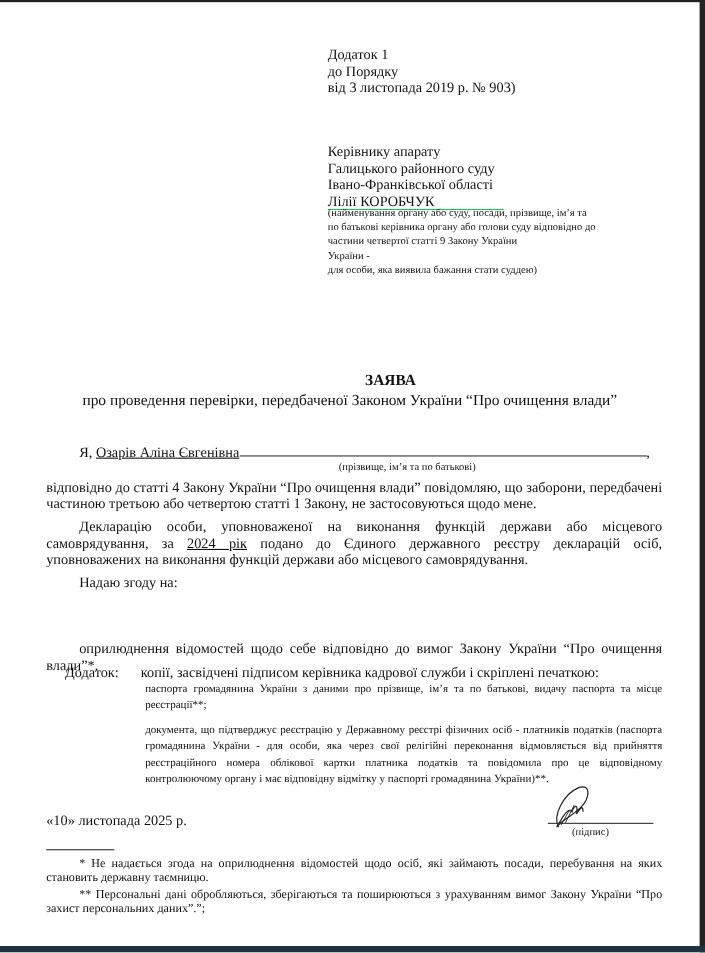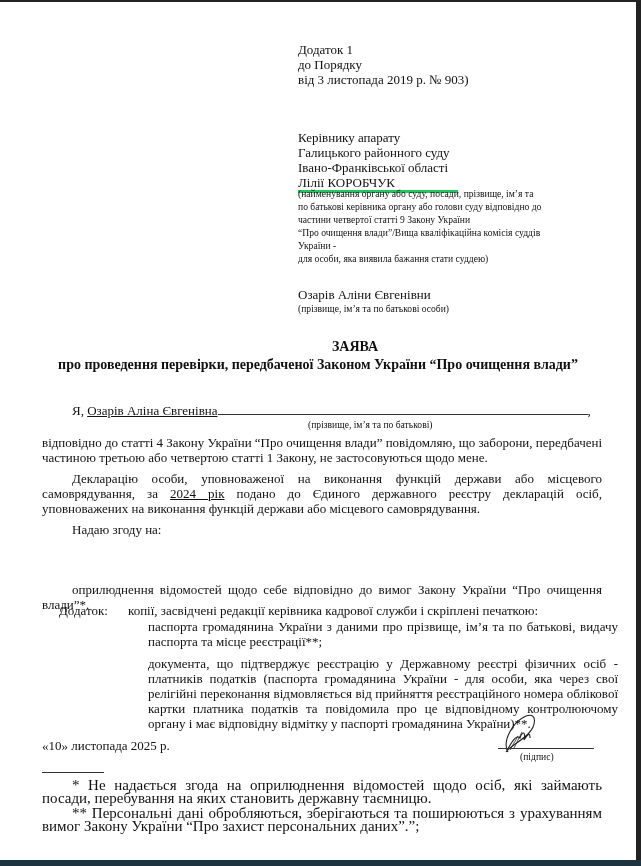--- a/index.html
+++ b/index.html
@@ -13,46 +13,46 @@
   .right-strip { position: absolute; right: 0; top: 0; width: 5px; height: 866px; background: #222; }
   .bottom-strip { position: absolute; left: 0; bottom: 0; width: 641px; height: 6px; background: #1e3340; }
   .page { position: absolute; left: 0; top: 0; width: 636px; height: 832px; }
 
   .abs { position: absolute; white-space: nowrap; }
   .t13 { font-size: 13px; line-height: 15px; }
   .t10 { font-size: 9.6px; line-height: 13px; }
 
   .addendum { left: 298px; top: 42px; }
   .addressee { left: 298px; top: 130px; }
-  .addressee .name { display: inline-block; text-decoration: underline; min-width: 160px; border-bottom: 3px solid #22c55e; text-decoration: none; }
+  .addressee .name { display: inline-block; text-decoration: underline; min-width: 160px; border-bottom: 1px solid #22c55e; text-decoration: none; }
   .addressee-note { left: 298px; top: 187px; }
   .applicant { left: 298px; top: 287px; }
 
   .title { left: 0; width: 636px; top: 338px; text-align: center; font-weight: bold; font-size: 14px; line-height: 18px; padding-left: 37px; }
-  .subtitle { left: 0; width: 636px; top: 356px; text-align: center; font-weight: bold; font-size: 14px; line-height: 18px; }
+  .subtitle { left: 0; width: 636px; top: 356px; text-align: center; font-weight: normal; font-size: 14px; line-height: 18px; }
 
   .body-text { position: absolute; left: 42px; width: 560px; font-size: 13px; line-height: 15px; text-align: justify; }
   .indent { text-indent: 30px; }
   .u { text-decoration: underline; }
 
   .ya-line { left: 72px; top: 403px; }
   .ya-line .fill { display: inline-block; width: 370px; border-bottom: 1px solid #333; height: 11px; vertical-align: baseline; }
   .ya-note { left: 308px; top: 418px; }
 
   .attach-label { left: 59px; top: 603px; }
   .attach-head { left: 128px; top: 603px; }
-  .attach-block { position: absolute; left: 148px; width: 470px; font-size: 13px; line-height: 15px; text-align: justify; }
+  .attach-block { position: absolute; left: 132px; width: 470px; font-size: 10px; line-height: 15px; text-align: justify; }
 
   .date { left: 42px; top: 738px; }
   .sig-line { position: absolute; left: 498px; top: 748px; width: 96px; border-top: 1px solid #333; }
   .sig-label { left: 520px; top: 750px; }
   .signature { position: absolute; left: 500px; top: 712px; width: 40px; height: 45px; }
 
   .fn-rule { position: absolute; left: 42px; top: 772px; width: 62px; border-top: 1px solid #333; }
-  .footnote { position: absolute; left: 42px; width: 560px; font-size: 15px; line-height: 13px; text-align: justify; }
+  .footnote { position: absolute; left: 42px; width: 560px; font-size: 11px; line-height: 13px; text-align: justify; }
   .footnote .fi { text-indent: 30px; }
 </style>
 </head>
 <body>
 
 <div class="top-border"></div>
 <div class="right-strip"></div>
 <div class="bottom-strip"></div>
 
 <div class="page">
@@ -67,47 +67,42 @@
     <div>Керівнику апарату</div>
     <div>Галицького районного суду</div>
     <div>Івано-Франківської області</div>
     <div><span class="name">Лілії КОРОБЧУК</span></div>
   </div>
 
   <div class="abs t10 addressee-note">
     <div>(найменування органу або суду, посади, прізвище, ім’я та</div>
     <div>по батькові керівника органу або голови суду відповідно до</div>
     <div>частини четвертої статті 9 Закону України</div>
-    <div>“Про очищення влади”/Вища кваліфікаційна комісія суддів</div>
     <div>України -</div>
     <div>для особи, яка виявила бажання стати суддею)</div>
   </div>
 
-  <div class="abs applicant">
-    <div class="t13">Озарів Аліни Євгенівни</div>
-    <div class="t10">(прізвище, ім’я та по батькові особи)</div>
-  </div>
 
   <div class="abs title">ЗАЯВА</div>
   <div class="abs subtitle">про проведення перевірки, передбаченої Законом України “Про очищення влади”</div>
 
   <div class="abs t13 ya-line">
     <span>Я, </span><span class="u">Озарів Аліна Євгенівна</span><span class="fill"></span><span>,</span>
   </div>
   <div class="abs t10 ya-note">(прізвище, ім’я та по батькові)</div>
 
   <div class="body-text" style="top:435px;font-family:Liberation Serif, serif;">відповідно до статті 4 Закону України “Про очищення влади” повідомляю, що заборони, передбачені частиною третьою або четвертою статті 1 Закону, не застосовуються щодо мене.</div>
 
   <div class="body-text indent" style="top:471px;"><span>Декларацію особи, уповноваженої на виконання функцій держави або місцевого самоврядування, за </span><span class="u">2024 рік</span><span> подано до Єдиного державного реєстру декларацій осіб, уповноважених на виконання функцій держави або місцевого самоврядування.</span></div>
 
   <div class="body-text indent" style="top:522px;">Надаю згоду на:</div>
   <div class="body-text indent" style="top:582px;">оприлюднення відомостей щодо себе відповідно до вимог Закону України “Про очищення влади”*.</div>
 
   <div class="abs t13 attach-label">Додаток:</div>
-  <div class="abs t13 attach-head">копії, засвідчені редакції керівника кадрової служби і скріплені печаткою:</div>
+  <div class="abs t13 attach-head">копії, засвідчені підписом керівника кадрової служби і скріплені печаткою:</div>
   <div class="attach-block" style="top:619px;">паспорта громадянина України з даними про прізвище, ім’я та по батькові, видачу паспорта та місце реєстрації**;</div>
   <div class="attach-block" style="top:656px;">документа, що підтверджує реєстрацію у Державному реєстрі фізичних осіб - платників податків (паспорта громадянина України - для особи, яка через свої релігійні переконання відмовляється від прийняття реєстраційного номера облікової картки платника податків та повідомила про це відповідному контролюючому органу і має відповідну відмітку у паспорті громадянина України)**.</div>
 
   <div class="abs t13 date">«10» листопада 2025 р.</div>
 
   <svg class="signature" viewBox="0 0 40 45">
     <path d="M8 40 C 2 30, 12 10, 26 4 C 38 0, 36 14, 28 22 C 20 30, 10 34, 6 40 C 12 30, 16 22, 20 26 C 22 20, 26 18, 24 28 C 28 22, 30 20, 30 26" fill="none" stroke="#222" stroke-width="1.1"></path>
     <path d="M10 38 L 18 24 M 14 36 L 22 20" fill="none" stroke="#222" stroke-width="0.8"></path>
   </svg>
   <div class="sig-line"></div>

